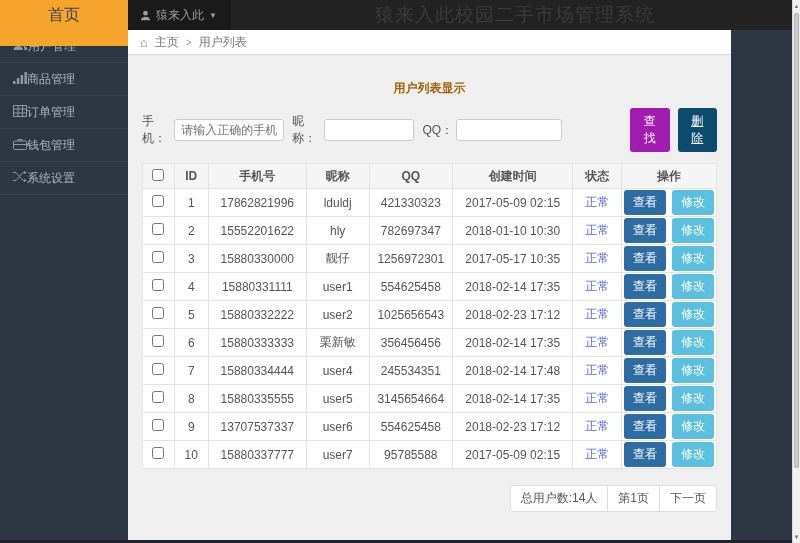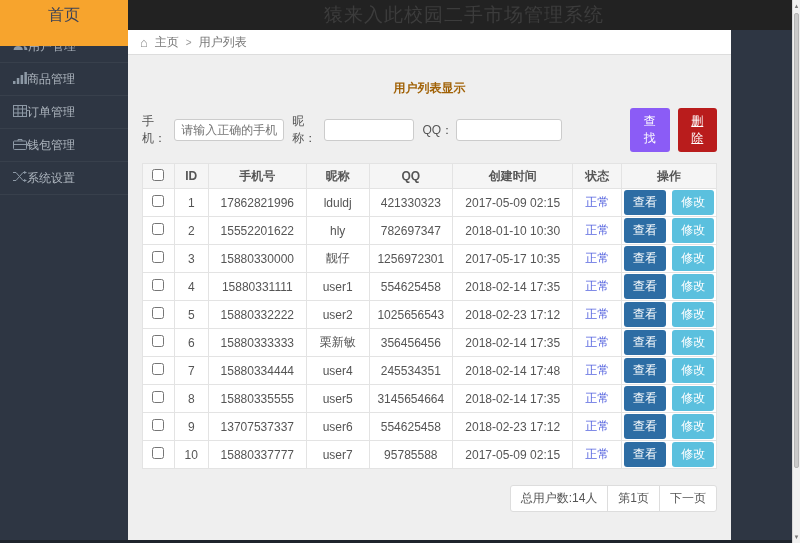--- a/index.html
+++ b/index.html
@@ -32,22 +32,22 @@
   .bc-sep { color:#999; font-size:10px; }
   .page-title { text-align:center; font-size:12px; color:#a16207; margin:25px 0 11px; }
   
   .search-bar { display:flex; align-items:center; padding:0 14px; color:#555; margin-bottom:11px; }
   .search-bar label { margin-right:3px; }
   .search-bar input[type=text] { height:22px; border:1px solid #ccc; border-radius:3px;
       padding:0 6px; font-size:12px; font-family:inherit; color:#555; margin-right:8px; background:#fff; }
   .inp-phone { width:110px; } .inp-nick { width:90px; } .inp-qq { width:106px; }
   .btn { border:none; border-radius:3px; color:#fff; font-size:12px; padding:5px 10px;
          cursor:pointer; font-family:inherit; }
-  .btn-search { background:#8b5cf6; margin-left:60px; }
-  .btn-delete { background:#b91c1c; margin-left:8px;text-decoration:underline; }
+  .btn-search { background:#a21caf; margin-left:60px; }
+  .btn-delete { background:#0c4a6e; margin-left:8px;text-decoration:underline; }
   
   .user-table { width:575px; margin:0 14px; border-collapse:collapse; background:#fff; table-layout:fixed; }
   .user-table th, .user-table td { border:1px solid #e3e3e3; text-align:center; font-size:12px;
       color:#555; padding:0; overflow:hidden; white-space:nowrap; }
   .user-table th { background:#f5f5f5; height:25px; font-weight:bold; }
   .user-table td { height:28px; }
   .col-check{width:5.5%} .col-id{width:6%} .col-phone{width:17%} .col-nick{width:11%}
   .col-qq{width:14.5%} .col-created{width:21%} .col-status{width:8.5%} .col-actions{width:16.5%}
   .user-table input[type=checkbox]{ width:12px; height:12px; cursor:pointer; }
   .status-link { color:#5a68e0; text-decoration:none; cursor:pointer; }
@@ -68,20 +68,30 @@
   .sb-thumb { position:absolute; left:1px; right:1px; top:13px; height:455px; background:#c9c9c9;
               border:1px solid #b4b4b4; border-radius:2px; cursor:pointer; }
   .bottom-strip { position:absolute; left:0; right:0; bottom:0; height:3px; background:#1f242c; z-index:4; }
 </style>
 </head>
 <body>
 
 <header class="topbar">
   <div class="home-btn">首页</div>
   <div class="nav-group">
+    <div class="nav-item">
+      <span>
+        <svg width="11" height="11" viewBox="0 0 14 14">
+            <circle cx="7" cy="4" r="3" fill="#9d9d9d"></circle>
+            <path d="M1 13c0-3 2.7-4.5 6-4.5s6 1.5 6 4.5z" fill="#9d9d9d"></path>
+          </svg>
+      </span>
+      <span>猿来入此</span>
+      <span class="caret">▼</span>
+    </div>
   </div>
   <div class="nav-title">猿来入此校园二手市场管理系统</div>
 </header>
 
 <aside class="sidebar">
   <div class="side-item">
     <span>
       <svg width="15" height="12" viewBox="0 0 16 13" fill="#8d99a6">
           <circle cx="5.5" cy="3.5" r="2.5"></circle>
           <path d="M0.5 12c0-2.8 2.2-4.3 5-4.3s5 1.5 5 4.3z"></path>

